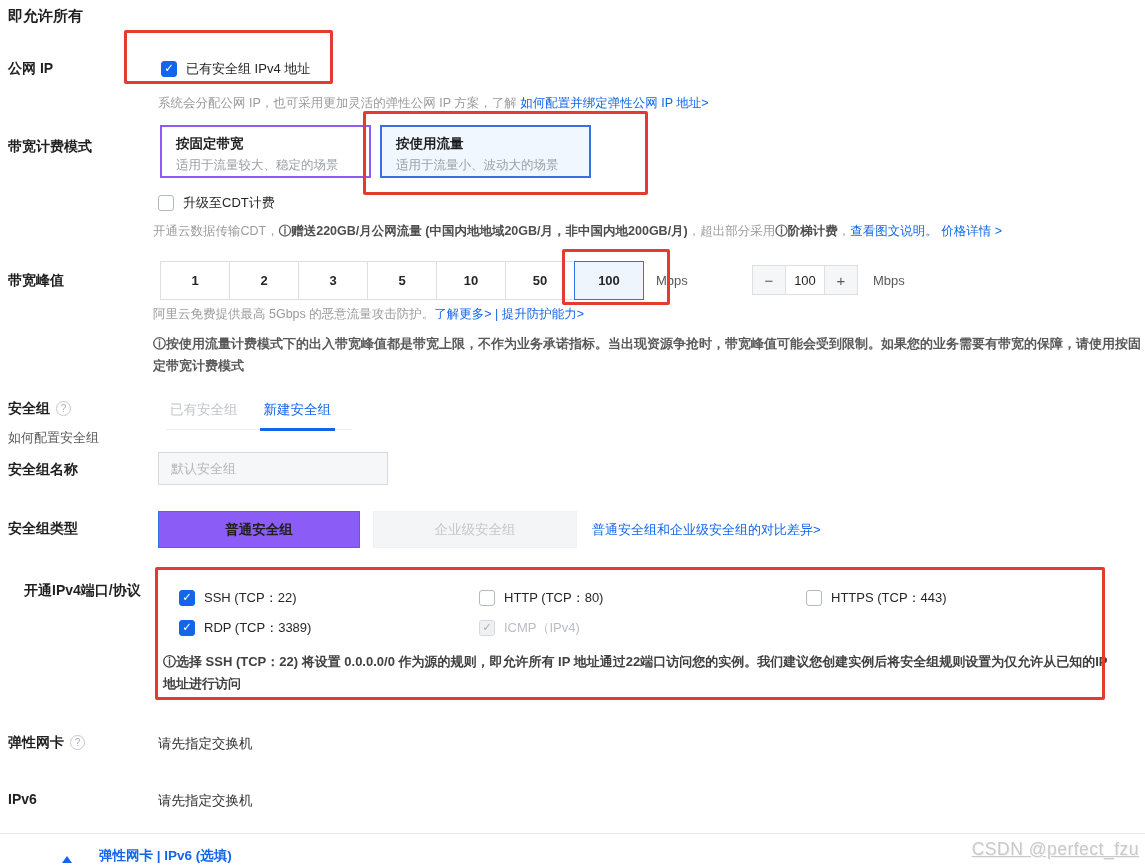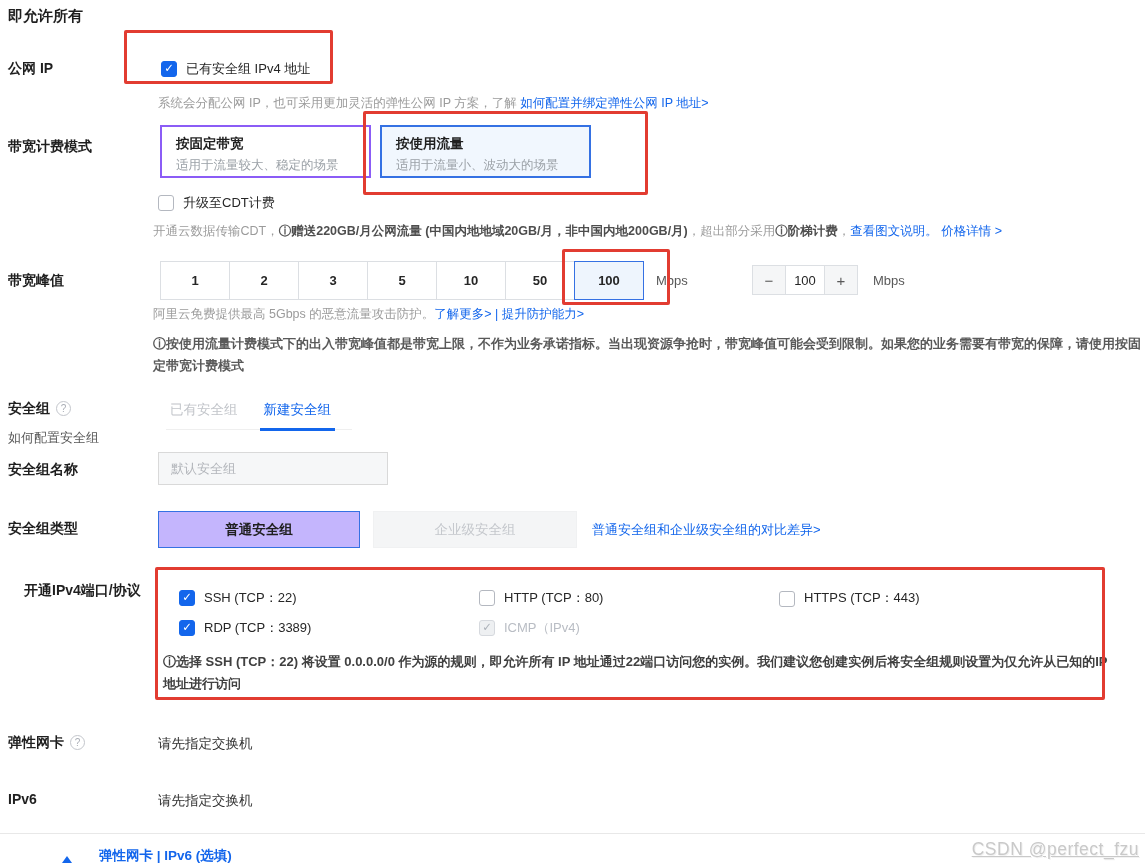--- a/index.html
+++ b/index.html
@@ -69,21 +69,21 @@
     width:230px; height:33px; border:1px solid #d9d9d9; background:#f6f7f8;
     font-size:13px; color:#262626; padding:0 12px; outline:none;
     font-family:"Liberation Sans","DejaVu Sans",sans-serif;
   }
   .tinput::placeholder { color:#b3b6bb; }
   
   .typebtn {
     position:absolute; top:511px; height:37px; display:flex; align-items:center; justify-content:center;
     font-size:13.5px; cursor:pointer;
   }
-  .typebtn.sel { border:1px solid #3571e3; background:#c4b5fd; font-weight:bold; color:#1f1f1f; }
+  .typebtn.sel { border:1px solid #3571e3; background:#8b5cf6; font-weight:bold; color:#1f1f1f; }
   .typebtn.dis { background:#f4f5f6; color:#c4c7cc; border:1px solid #f0f1f2; }
   
   .hl { position:absolute; border:3px solid #e23c31; border-radius:2px; pointer-events:none; z-index:10; }
   
   .divider { position:absolute; left:0; top:833px; width:1145px; height:1px; background:#e8e8e8; }
   .tri-up {
     width:0; height:0; border-left:5px solid transparent; border-right:5px solid transparent;
     border-bottom:7px solid #1366ec; display:inline-block;
   }
   .footer-link { font-size:13.5px; font-weight:600; color:#1366ec; white-space:nowrap; cursor:pointer; }
@@ -177,21 +177,21 @@
   <div class="abs cbrow" style="left:179px; top:589px;">
     <span class="cb checked">
         <span class="mark">✓</span>
       </span>
     <span>SSH (TCP：22)</span>
   </div>
   <div class="abs cbrow" style="left:479px; top:589px;">
     <span class="cb"></span>
     <span>HTTP (TCP：80)</span>
   </div>
-  <div class="abs cbrow" style="left:779px; top:589px;align-items:flex-end;">
+  <div class="abs cbrow" style="left:806px; top:589px;">
     <span class="cb"></span>
     <span>HTTPS (TCP：443)</span>
   </div>
   <div class="abs cbrow" style="left:179px; top:619px;">
     <span class="cb checked">
         <span class="mark">✓</span>
       </span>
     <span>RDP (TCP：3389)</span>
   </div>
   <div class="abs cbrow dim" style="left:479px; top:619px;">

